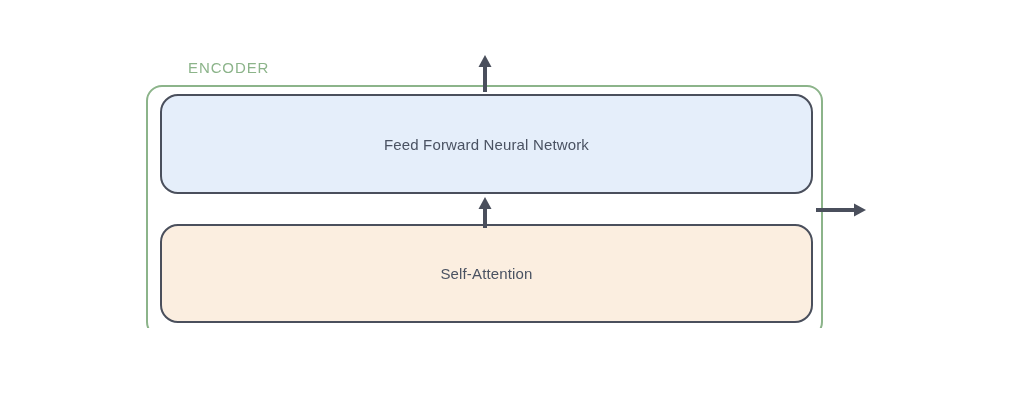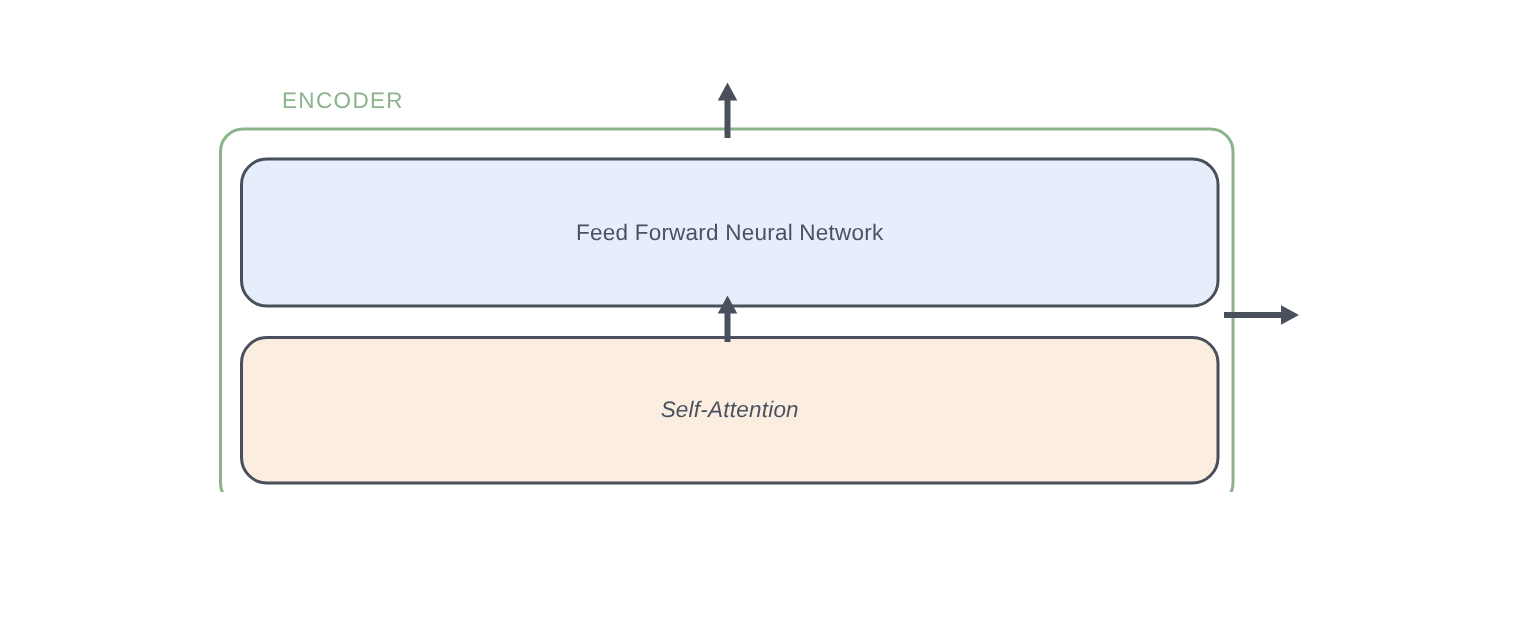--- a/index.html
+++ b/index.html
@@ -56,32 +56,31 @@
   }
   .layer-label {
     font-size: 15px;
     color: #4a5262;
     white-space: nowrap;
     letter-spacing: 0.15px;
   }
 
   .block-ffn {
     left: 160px;
-    top: 105px;
+    top: 94px;
     width: 653px;
     height: 100px;
     background: #e5eefa;
   }
   .block-attn {
     left: 160px;
     top: 224px;
     width: 653px;
     height: 99px;
     background: #fbeee0;
-    font-style: italic;
   }
 
   
   .arrow {
     position: absolute;
     overflow: visible;
   }
   .arrow svg { display: block; overflow: visible; }
 
   .arrow-top     { left: 465px; top: 50px;  width: 40px; height: 42px; }

